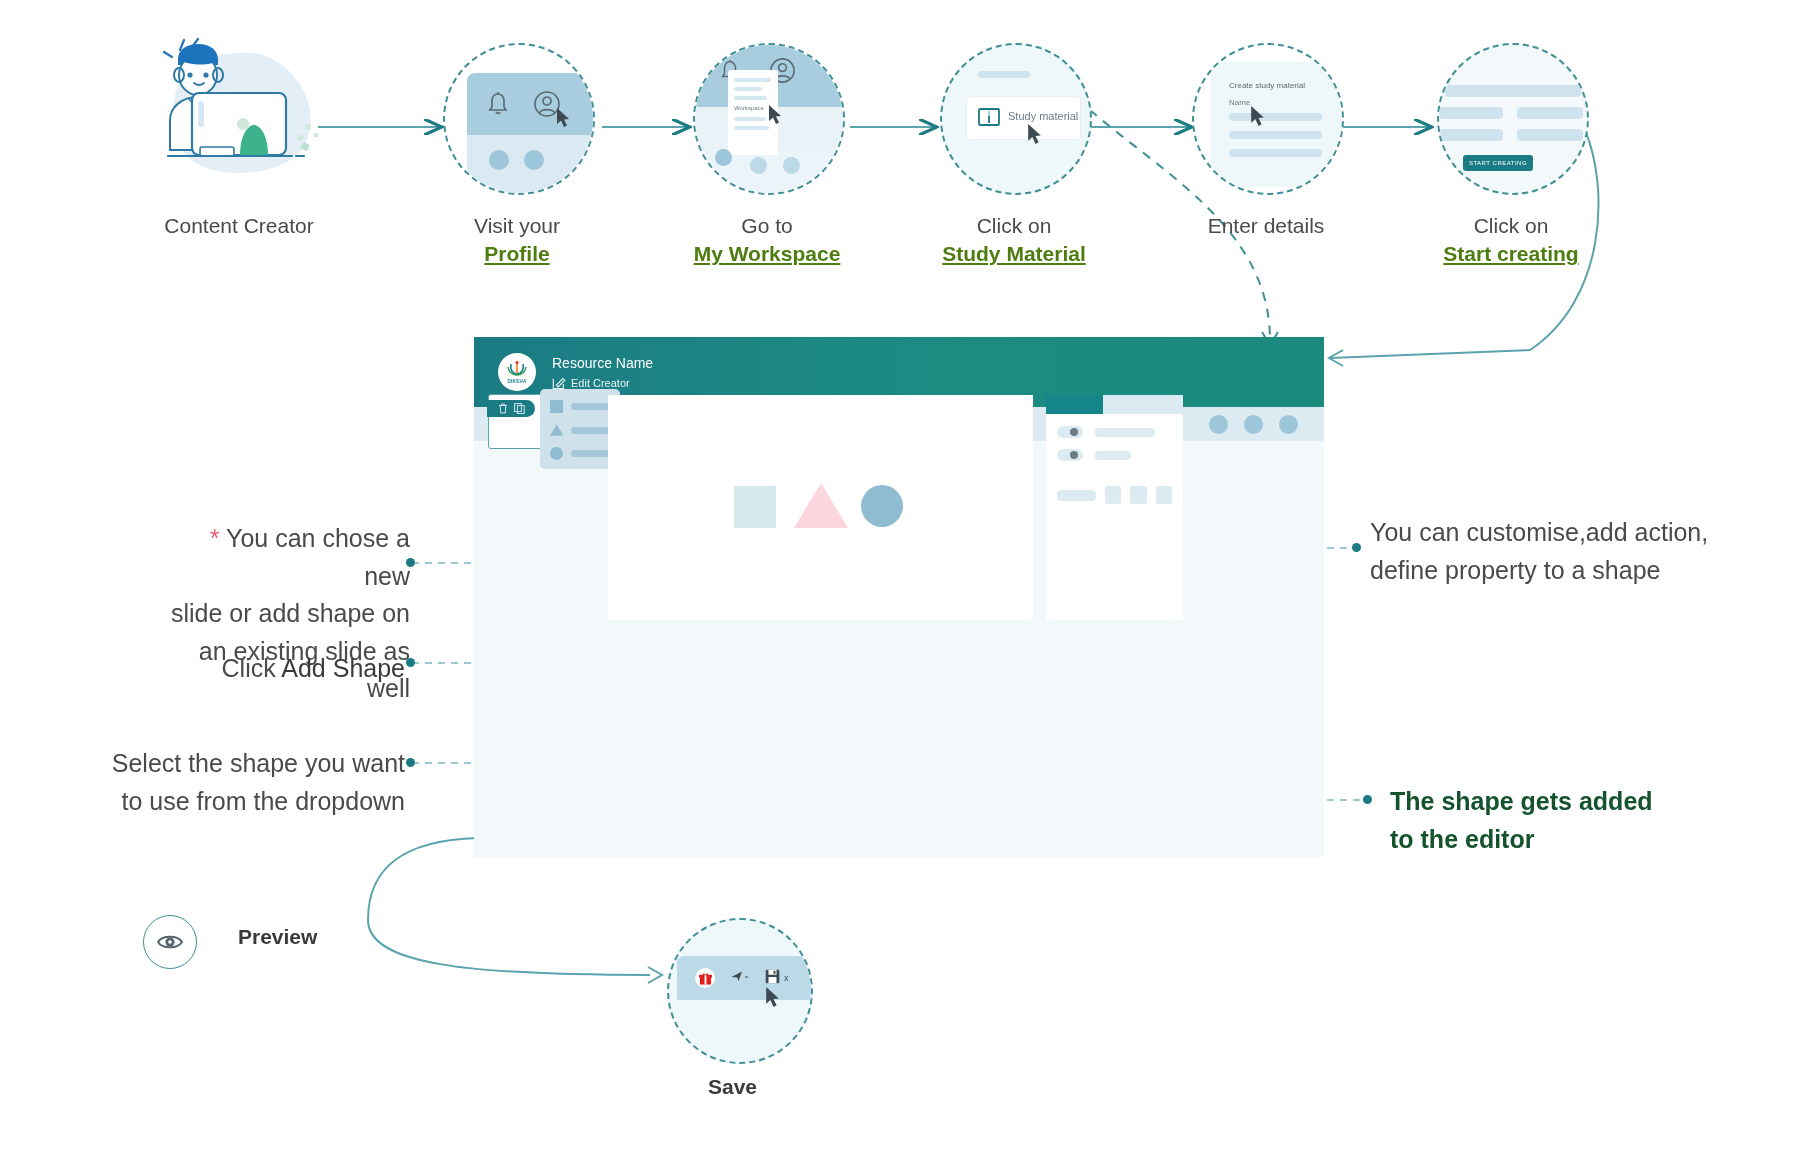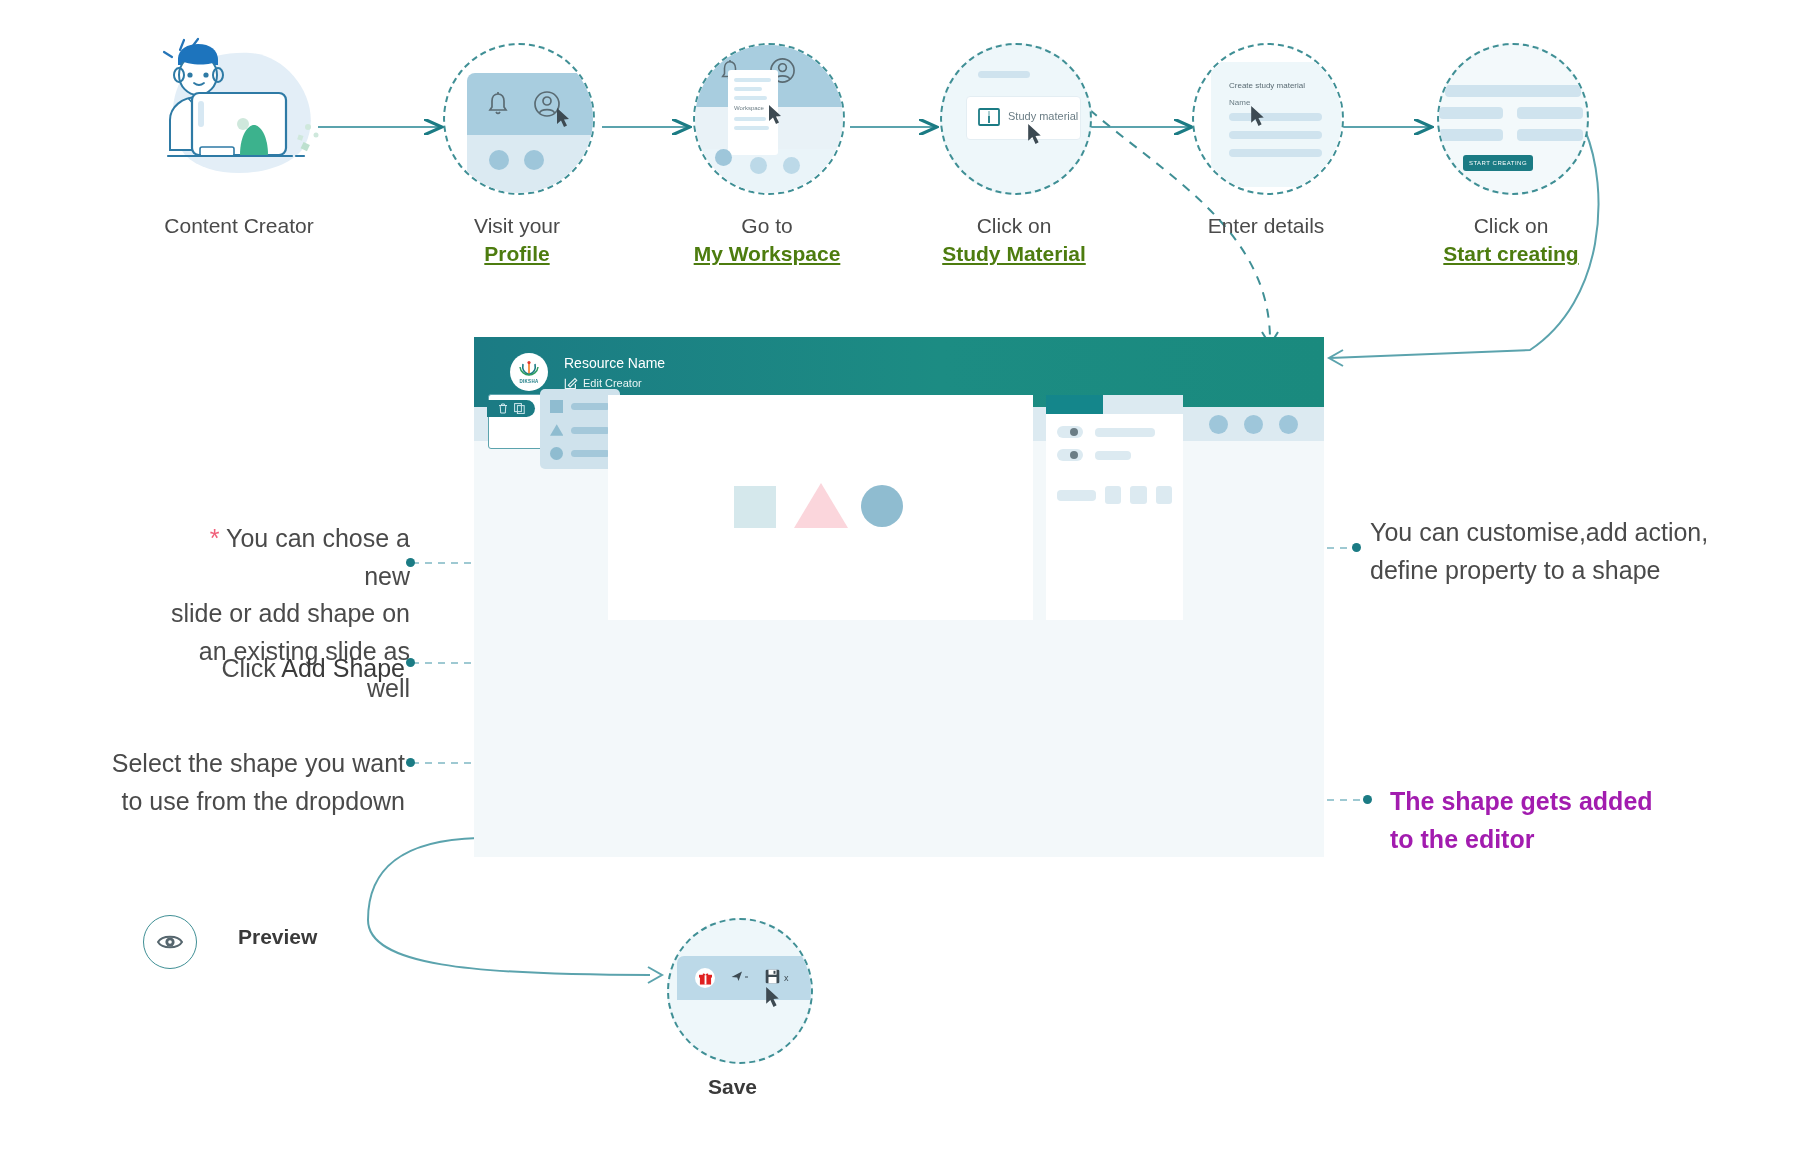--- a/index.html
+++ b/index.html
@@ -31,21 +31,21 @@
   .pill{background:#cfe3ee;border-radius:4px;}
   .cursor{position:absolute;}
 
   
   #editor{
     position:absolute;left:474px;top:337px;width:850px;height:520px;
     background:#f3f8fa;border-radius:4px 4px 0 0;
   }
   #editor-header{
     height:70px;background:linear-gradient(90deg,#1b7b84 0%,#1c8c83 55%,#1a8a7e 100%);
-    display:flex;align-items:center;padding-left:36px;box-sizing:border-box;
+    display:flex;align-items:center;padding-left:24px;box-sizing:border-box;
   }
   .logo-circle{
     width:38px;height:38px;border-radius:50%;background:#fff;
     display:flex;align-items:center;justify-content:center;flex-direction:column;
   }
   .logo-text{font-size:4.5px;font-weight:bold;color:#1b7b84;letter-spacing:.3px;margin-top:1px;}
   #res-name{color:#fff;font-size:14px;margin-left:18px;}
   #edit-details{color:#eaf5f5;font-size:11px;display:flex;align-items:center;gap:5px;margin-top:5px;}
 
   #toolbar{
@@ -395,21 +395,21 @@
   <span>to use from the dropdown</span>
 </div>
 <div class="dot" style="left:406px;top:758px;"></div>
 
 <div class="anno" style="left:1370px;top:514px;width:400px;">
   <span>You can  customise,add action,</span><br>
   <span>define property to a shape</span>
 </div>
 <div class="dot" style="left:1352px;top:543px;"></div>
 
-<div class="anno" style="left:1390px;top:783px;width:400px;font-weight:bold;color:#a21caf;">
+<div class="anno" style="left:1390px;top:783px;width:400px;font-weight:bold;color:#14532d;">
   <span>The shape gets added</span><br>
   <span>to the editor</span>
 </div>
 <div class="dot" style="left:1363px;top:795px;"></div>
 
 <div class="preview-circle" style="left:143px;top:915px;">
   <svg width="26" height="18" viewBox="0 0 26 18">
     <path d="M1,9 C5,2 21,2 25,9 C21,16 5,16 1,9 Z" fill="none" stroke="#56666e" stroke-width="2"></path>
     <circle cx="13" cy="9" r="4.6" fill="#56666e"></circle>
     <circle cx="13" cy="9" r="1.8" fill="#fff"></circle>

